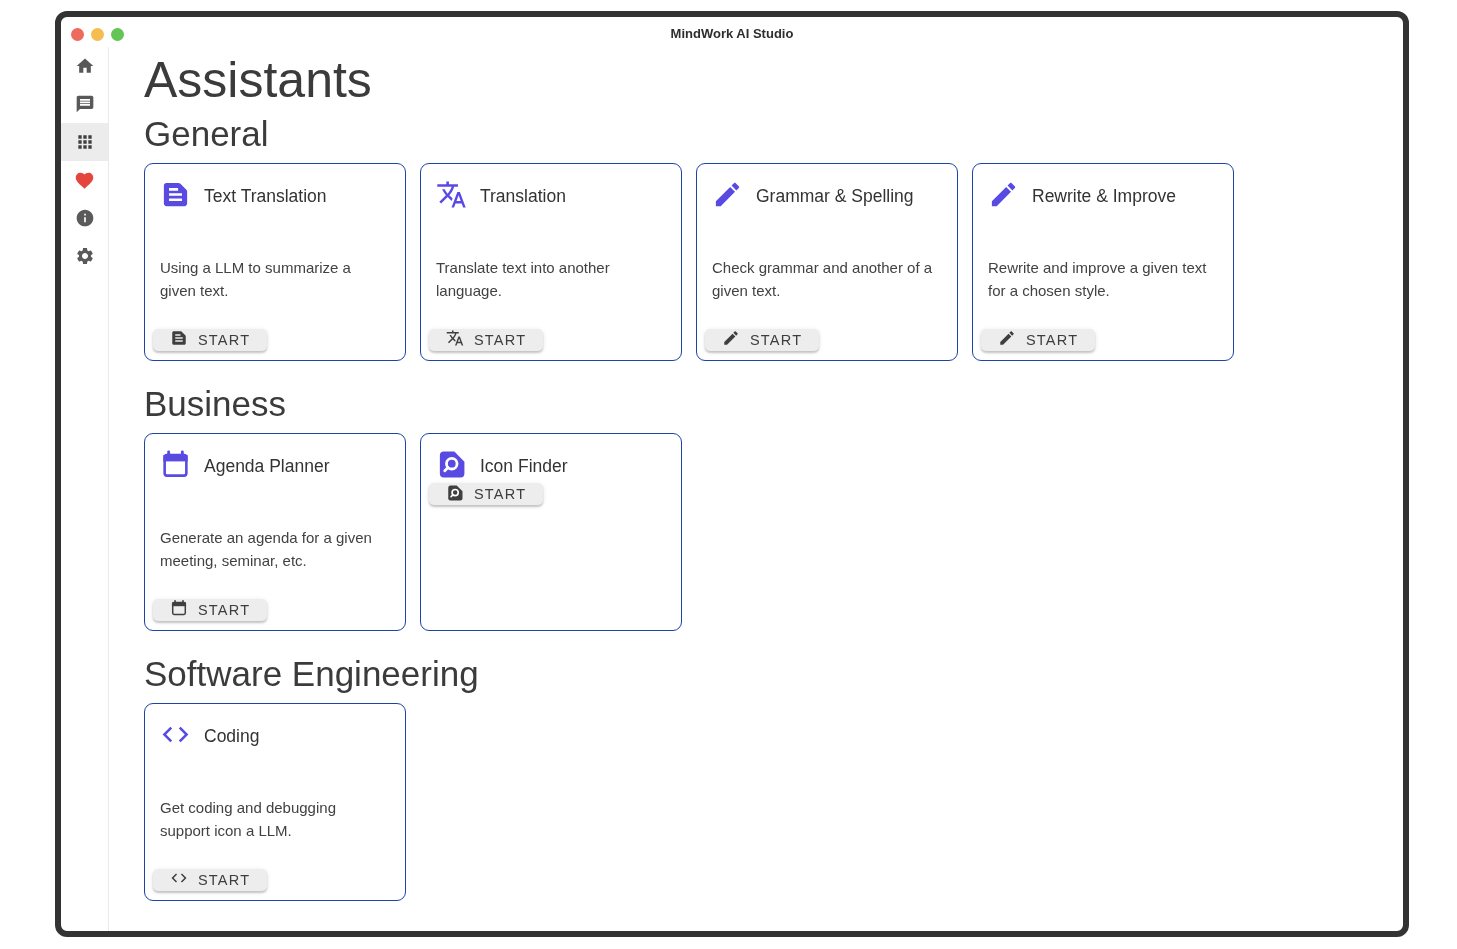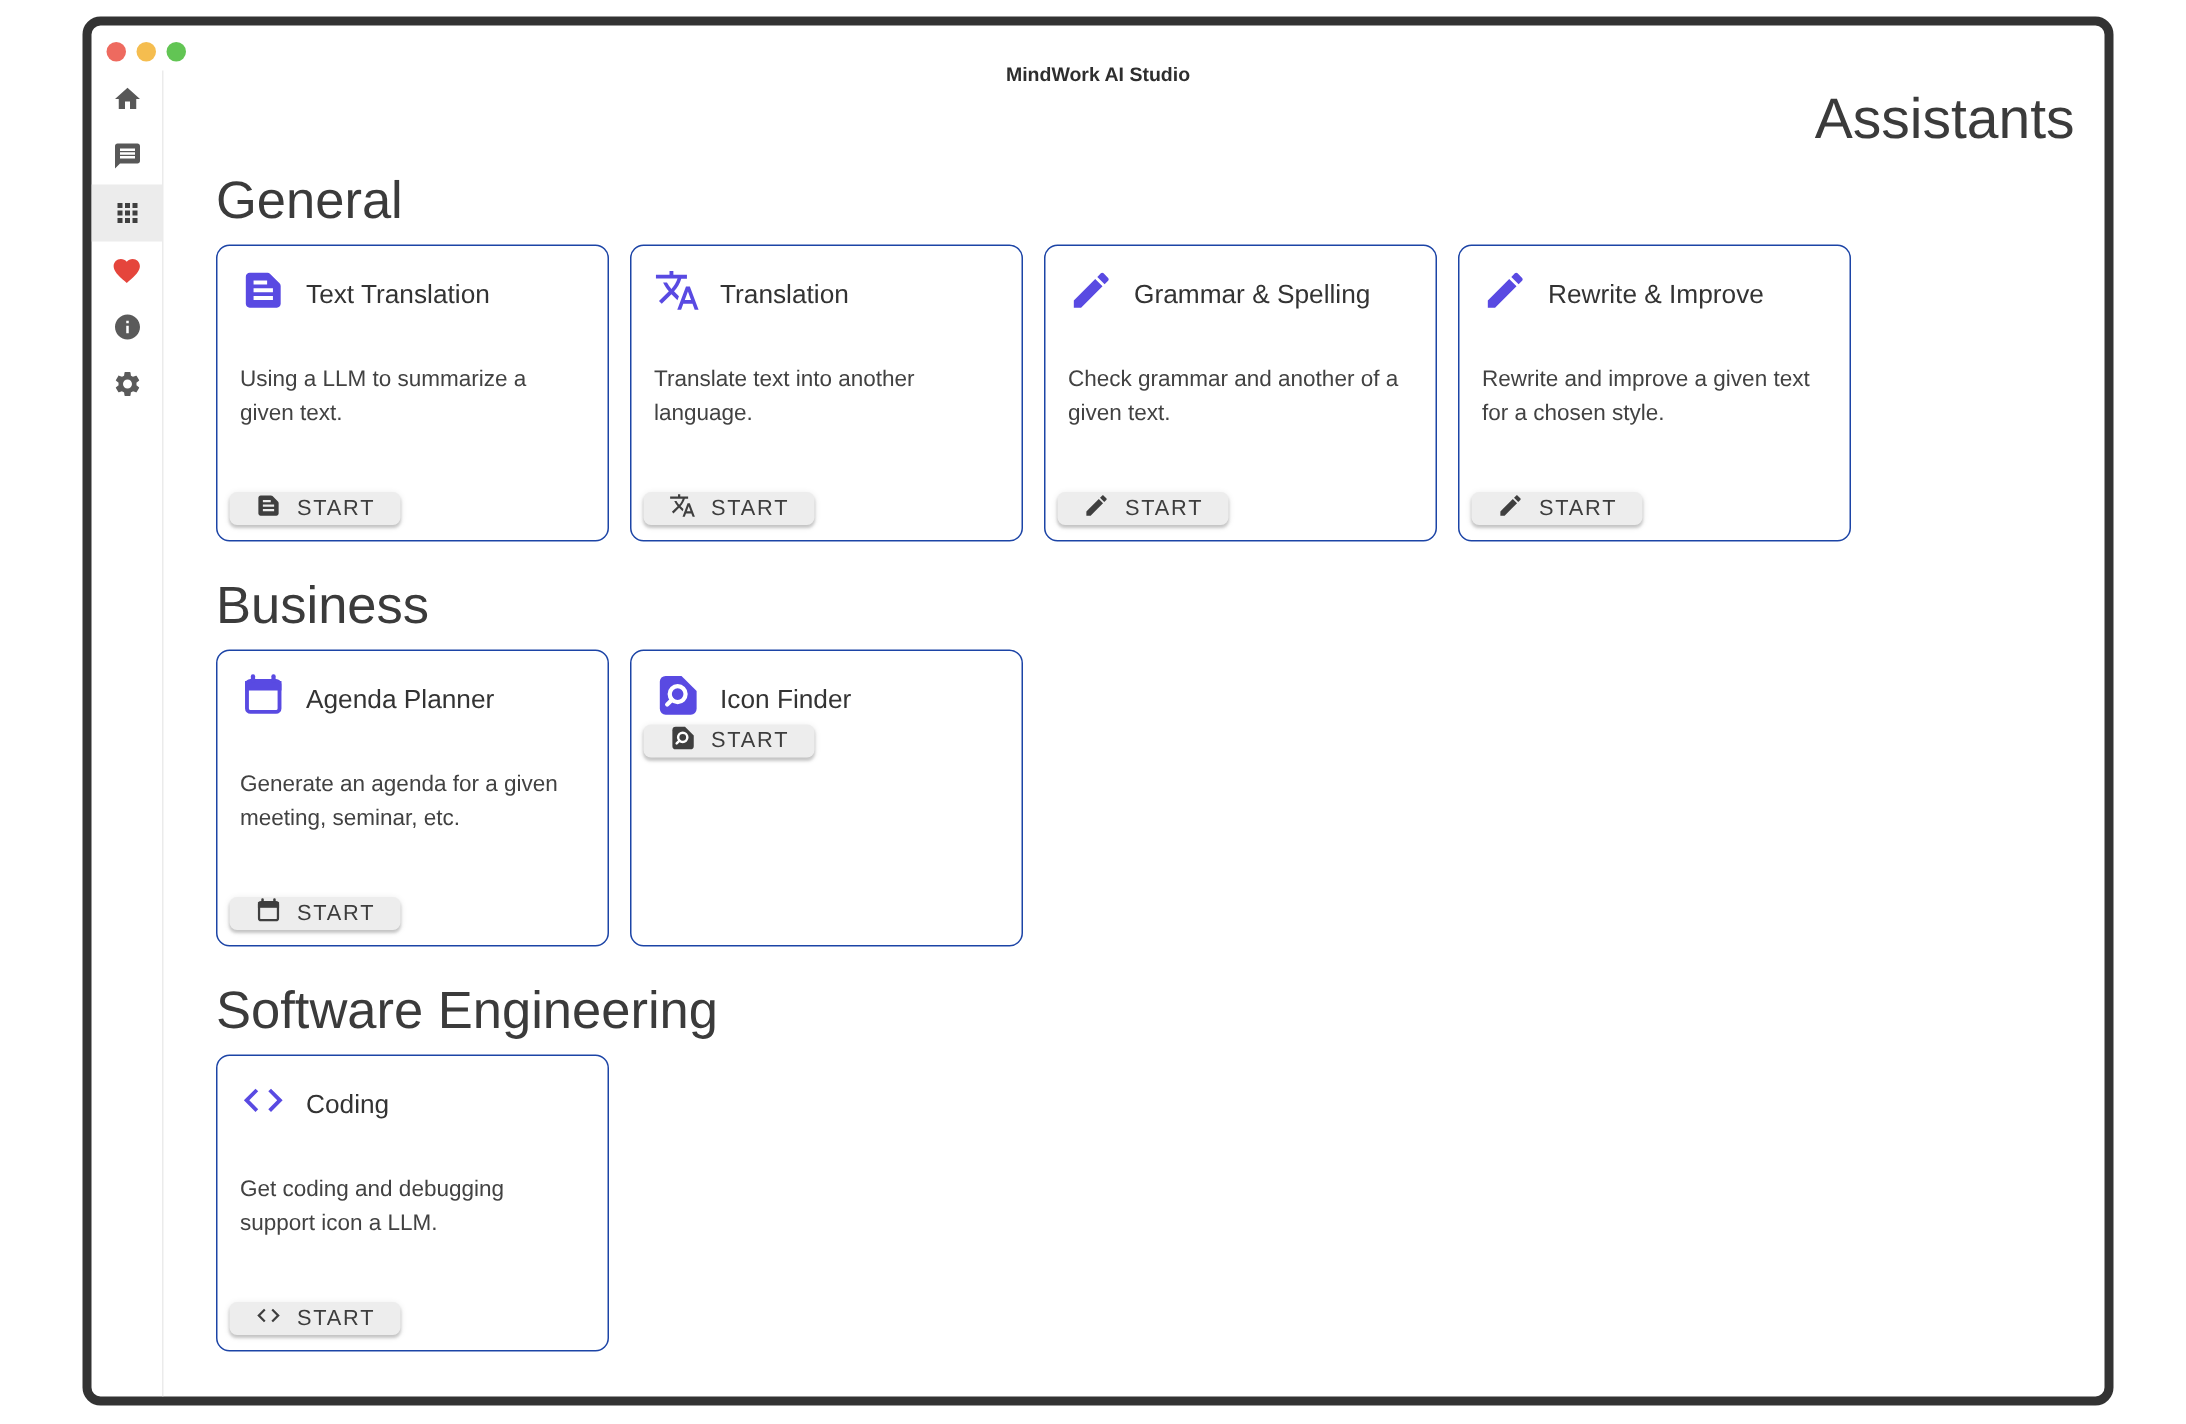--- a/index.html
+++ b/index.html
@@ -10,41 +10,41 @@
   .window {
     position:absolute; left:55px; top:11px; width:1354px; height:926px;
     background:#ffffff; border:6px solid #333333; border-radius:12px;
     box-sizing:border-box; display:flex; flex-direction:column; overflow:hidden;
   }
   .titlebar { position:relative; height:30px; flex:0 0 auto; display:flex; align-items:center; }
   .traffic { display:flex; gap:7px; padding-left:10px; margin-top:4px; }
   .dot { width:13px; height:13px; border-radius:50%; }
   .window-title {
     position:absolute; left:0; right:0; top:0; height:30px; line-height:34px;
-    text-align:center; font-size:13px; font-weight:bold; color:#2e2e2e; pointer-events:none;margin-top:16px;
+    text-align:center; font-size:13px; font-weight:bold; color:#2e2e2e; pointer-events:none;
   }
   .body { flex:1; display:flex; min-height:0; }
   .sidebar {
     width:47px; flex:0 0 auto; border-right:1px solid #ebebeb;
     display:flex; flex-direction:column; padding-top:0;
   }
   .side-item { height:38px; display:flex; align-items:center; justify-content:center; cursor:pointer; }
   .side-item.active { background:#ececec; }
   main { flex:1; padding:6px 20px 0 35px; overflow:hidden; }
-  h1.page-title { margin:6px 0 16px; font-size:38px; line-height:43px; font-weight:400; color:#3b3b3b;text-align:right; }
+  h1.page-title { margin:6px 0 16px; font-size:50px; line-height:43px; font-weight:400; color:#3b3b3b; }
   .section-label { margin:0 0 13px; font-size:35px; line-height:32px; font-weight:400; color:#3b3b3b; }
   .cards { display:flex; gap:14px; margin-bottom:27px; }
   .card {
     width:262px; height:198px; box-sizing:border-box; background:#ffffff;
     border:1.6px solid #1c44a6; border-radius:9px; padding:15px 15px 9px 15px;
     display:flex; flex-direction:column;
   }
   .card-head { display:flex; align-items:center; gap:13px; height:34px; flex:0 0 auto; }
   .card-title { font-size:17.5px; font-weight:500; color:#333333; white-space:nowrap; }
-  .card-desc { margin-top:28px; font-size:15px; line-height:23px; color:#424242; flex:1; }
+  .card-desc { margin-top:43px; font-size:15px; line-height:23px; color:#424242; flex:1; }
   .card-actions { margin-left:-7px; }
   .start-btn {
     display:inline-flex; align-items:center; gap:10px; height:22px; padding:0 17px;
     background:#ededed; border:none; border-radius:5px; cursor:pointer;
     font-family:"Liberation Sans", sans-serif;
     font-size:14.5px; font-weight:500; letter-spacing:1.2px; color:#3d3d3d;
     box-shadow:0 2px 2px rgba(0,0,0,0.18), 0 1px 5px rgba(0,0,0,0.10);
   }
   .start-btn svg { flex:0 0 auto; }
 </style>

